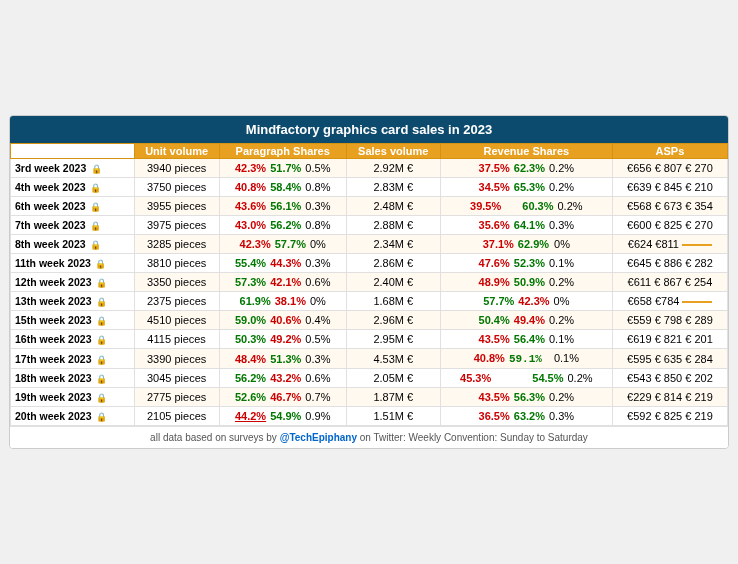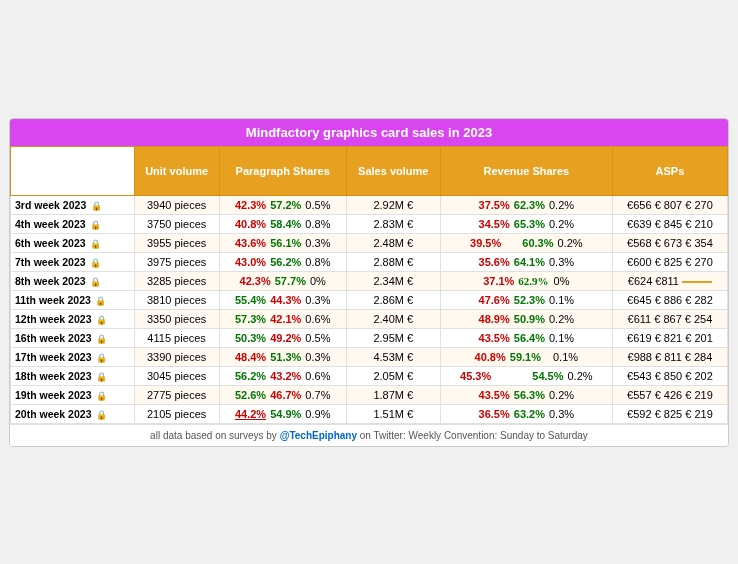--- a/index.html
+++ b/index.html
@@ -14,37 +14,37 @@
     }
     .container {
       width: 720px;
       background: #fff;
       border: 1px solid #ccc;
       border-radius: 4px;
       overflow: hidden;
       margin: 10px auto;
     }
     .main-title {
-      background: #d946ef;
+      background: #0c4a6e;
       color: #fff;
       text-align: center;
       font-size: 13px;
       font-weight: bold;
       padding: 6px 4px;
     }
     table {
       width: 100%;
       border-collapse: collapse;
       font-size: 11px;
     }
     thead tr th {
       background: #e8a020;
       color: #fff;
       text-align: center;
-      padding: 18px 3px;
+      padding: 1px 3px;
       font-weight: bold;
       border: 1px solid #d4920e;
     }
     thead tr th:first-child {
       background: #fff;
       color: #000;
     }
     tbody tr td {
       padding: 3px 4px;
       border: 1px solid #e0e0e0;
@@ -106,21 +106,21 @@
         <th>Paragraph Shares</th>
         <th>Sales volume</th>
         <th>Revenue Shares</th>
         <th>ASPs</th>
       </tr>
     </thead>
     <tbody id="table-body">
     <tr>
           <td>3rd week 2023 <span class="lock-icon">🔒</span></td>
           <td>3940 pieces</td>
-          <td><span class="red" style="margin-right: 4px;">42.3%</span><span class="green" style="margin-right: 4px;">57.2%</span><span class="black">0.5%</span></td>
+          <td><span class="red" style="margin-right: 4px;">42.3%</span><span class="green" style="margin-right: 4px;">51.7%</span><span class="black">0.5%</span></td>
           <td>2.92M €</td>
           <td><span class="red" style="margin-right: 4px;">37.5%</span><span class="green" style="margin-right: 4px;">62.3%</span><span class="black">0.2%</span></td>
           <td>€656 € 807 € 270</td>
         </tr>
         <tr>
           <td>4th week 2023 <span class="lock-icon">🔒</span></td>
           <td>3750 pieces</td>
           <td><span class="red" style="margin-right: 4px;">40.8%</span><span class="green" style="margin-right: 4px;">58.4%</span><span class="black">0.8%</span></td>
           <td>2.83M €</td>
           <td><span class="red" style="margin-right: 4px;">34.5%</span><span class="green" style="margin-right: 4px;">65.3%</span><span class="black">0.2%</span></td>
@@ -140,70 +140,86 @@
           <td><span class="red" style="margin-right: 4px;">43.0%</span><span class="green" style="margin-right: 4px;">56.2%</span><span class="black">0.8%</span></td>
           <td>2.88M €</td>
           <td><span class="red" style="margin-right: 4px;">35.6%</span><span class="green" style="margin-right: 4px;">64.1%</span><span class="black">0.3%</span></td>
           <td>€600 € 825 € 270</td>
         </tr>
         <tr>
           <td>8th week 2023 <span class="lock-icon">🔒</span></td>
           <td>3285 pieces</td>
           <td><span class="red" style="margin-right: 4px;">42.3%</span><span class="green" style="margin-right: 4px;">57.7%</span><span class="black">0%</span></td>
           <td>2.34M €</td>
-          <td><span class="red" style="margin-right: 4px;">37.1%</span><span class="green" style="margin-right: 5px; font-family: Liberation Serif, serif;">62.9%</span><span class="black">0%</span></td>
+          <td><span class="red" style="margin-right: 4px;">37.1%</span><span class="green" style="margin-right: 5px;">62.9%</span><span class="black">0%</span></td>
           <td>€624 €811 <span class="dash-line"></span></td>
         </tr>
         <tr>
           <td>11th week 2023 <span class="lock-icon">🔒</span></td>
           <td>3810 pieces</td>
           <td><span class="green" style="margin-right: 4px;">55.4%</span><span class="red" style="margin-right: 4px;">44.3%</span><span class="black">0.3%</span></td>
           <td>2.86M €</td>
           <td><span class="red" style="margin-right: 4px;">47.6%</span><span class="green" style="margin-right: 4px;">52.3%</span><span class="black">0.1%</span></td>
           <td>€645 € 886 € 282</td>
         </tr>
         <tr>
           <td>12th week 2023 <span class="lock-icon">🔒</span></td>
           <td>3350 pieces</td>
           <td><span class="green" style="margin-right: 4px;">57.3%</span><span class="red" style="margin-right: 4px;">42.1%</span><span class="black">0.6%</span></td>
           <td>2.40M €</td>
           <td><span class="red" style="margin-right: 4px;">48.9%</span><span class="green" style="margin-right: 4px;">50.9%</span><span class="black">0.2%</span></td>
           <td>€611 € 867 € 254</td>
         </tr>
         <tr>
+          <td>13th week 2023 <span class="lock-icon">🔒</span></td>
+          <td>2375 pieces</td>
+          <td><span class="green" style="margin-right: 4px;">61.9%</span><span class="red" style="margin-right: 4px;">38.1%</span><span class="black">0%</span></td>
+          <td>1.68M €</td>
+          <td><span class="green" style="margin-right: 4px;">57.7%</span><span class="red" style="margin-right: 4px;">42.3%</span><span class="black">0%</span></td>
+          <td>€658 €784 <span class="dash-line"></span></td>
+        </tr>
+        <tr>
+          <td>15th week 2023 <span class="lock-icon">🔒</span></td>
+          <td>4510 pieces</td>
+          <td><span class="green" style="margin-right: 4px;">59.0%</span><span class="red" style="margin-right: 4px;">40.6%</span><span class="black">0.4%</span></td>
+          <td>2.96M €</td>
+          <td><span class="green" style="margin-right: 4px;">50.4%</span><span class="red" style="margin-right: 4px;">49.4%</span><span class="black">0.2%</span></td>
+          <td>€559 € 798 € 289</td>
+        </tr>
+        <tr>
           <td>16th week 2023 <span class="lock-icon">🔒</span></td>
           <td>4115 pieces</td>
           <td><span class="green" style="margin-right: 4px;">50.3%</span><span class="red" style="margin-right: 4px;">49.2%</span><span class="black">0.5%</span></td>
           <td>2.95M €</td>
           <td><span class="red" style="margin-right: 4px;">43.5%</span><span class="green" style="margin-right: 4px;">56.4%</span><span class="black">0.1%</span></td>
           <td>€619 € 821 € 201</td>
         </tr>
         <tr>
           <td>17th week 2023 <span class="lock-icon">🔒</span></td>
           <td>3390 pieces</td>
           <td><span class="red" style="margin-right: 4px;">48.4%</span><span class="green" style="margin-right: 4px;">51.3%</span><span class="black">0.3%</span></td>
           <td>4.53M €</td>
-          <td><span class="red" style="margin-right: 4px;">40.8%</span><span class="green" style="margin-right: 12px;">59.1%</span><span class="black">0.1%</span></td>
-          <td>€988 € 811 € 284</td>
+          <td><span class="red" style="margin-right: 4px;">40.8%</span><span class="green" style="margin-right: 12px; font-family: Liberation Mono, monospace;">59.1%</span><span class="black">0.1%</span></td>
+          <td>€595 € 635 € 284</td>
         </tr>
         <tr>
           <td>18th week 2023 <span class="lock-icon">🔒</span></td>
           <td>3045 pieces</td>
           <td><span class="green" style="margin-right: 4px;">56.2%</span><span class="red" style="margin-right: 4px;">43.2%</span><span class="black">0.6%</span></td>
           <td>2.05M €</td>
           <td><span class="red" style="margin-right: 4px;">45.3%</span><span class="green" style="margin-right: 4px; margin-left: 37px;">54.5%</span><span class="black">0.2%</span></td>
           <td>€543 € 850 € 202</td>
         </tr>
         <tr>
           <td>19th week 2023 <span class="lock-icon">🔒</span></td>
           <td>2775 pieces</td>
           <td><span class="green" style="margin-right: 4px;">52.6%</span><span class="red" style="margin-right: 4px;">46.7%</span><span class="black">0.7%</span></td>
           <td>1.87M €</td>
           <td><span class="red" style="margin-right: 4px;">43.5%</span><span class="green" style="margin-right: 4px;">56.3%</span><span class="black">0.2%</span></td>
-          <td>€557 € 426 € 219</td>
+          <td>€229 € 814 € 219</td>
         </tr>
         <tr class="bold-row">
           <td>20th week 2023 <span class="lock-icon">🔒</span></td>
           <td>2105 pieces</td>
           <td><span class="red" style="margin-right: 4px; text-decoration: underline;">44.2%</span><span class="green" style="margin-right: 4px;">54.9%</span><span class="black">0.9%</span></td>
           <td>1.51M €</td>
           <td><span class="red" style="margin-right: 4px;">36.5%</span><span class="green" style="margin-right: 4px;">63.2%</span><span class="black">0.3%</span></td>
           <td>€592 € 825 € 219</td>
         </tr>
       </tbody>

